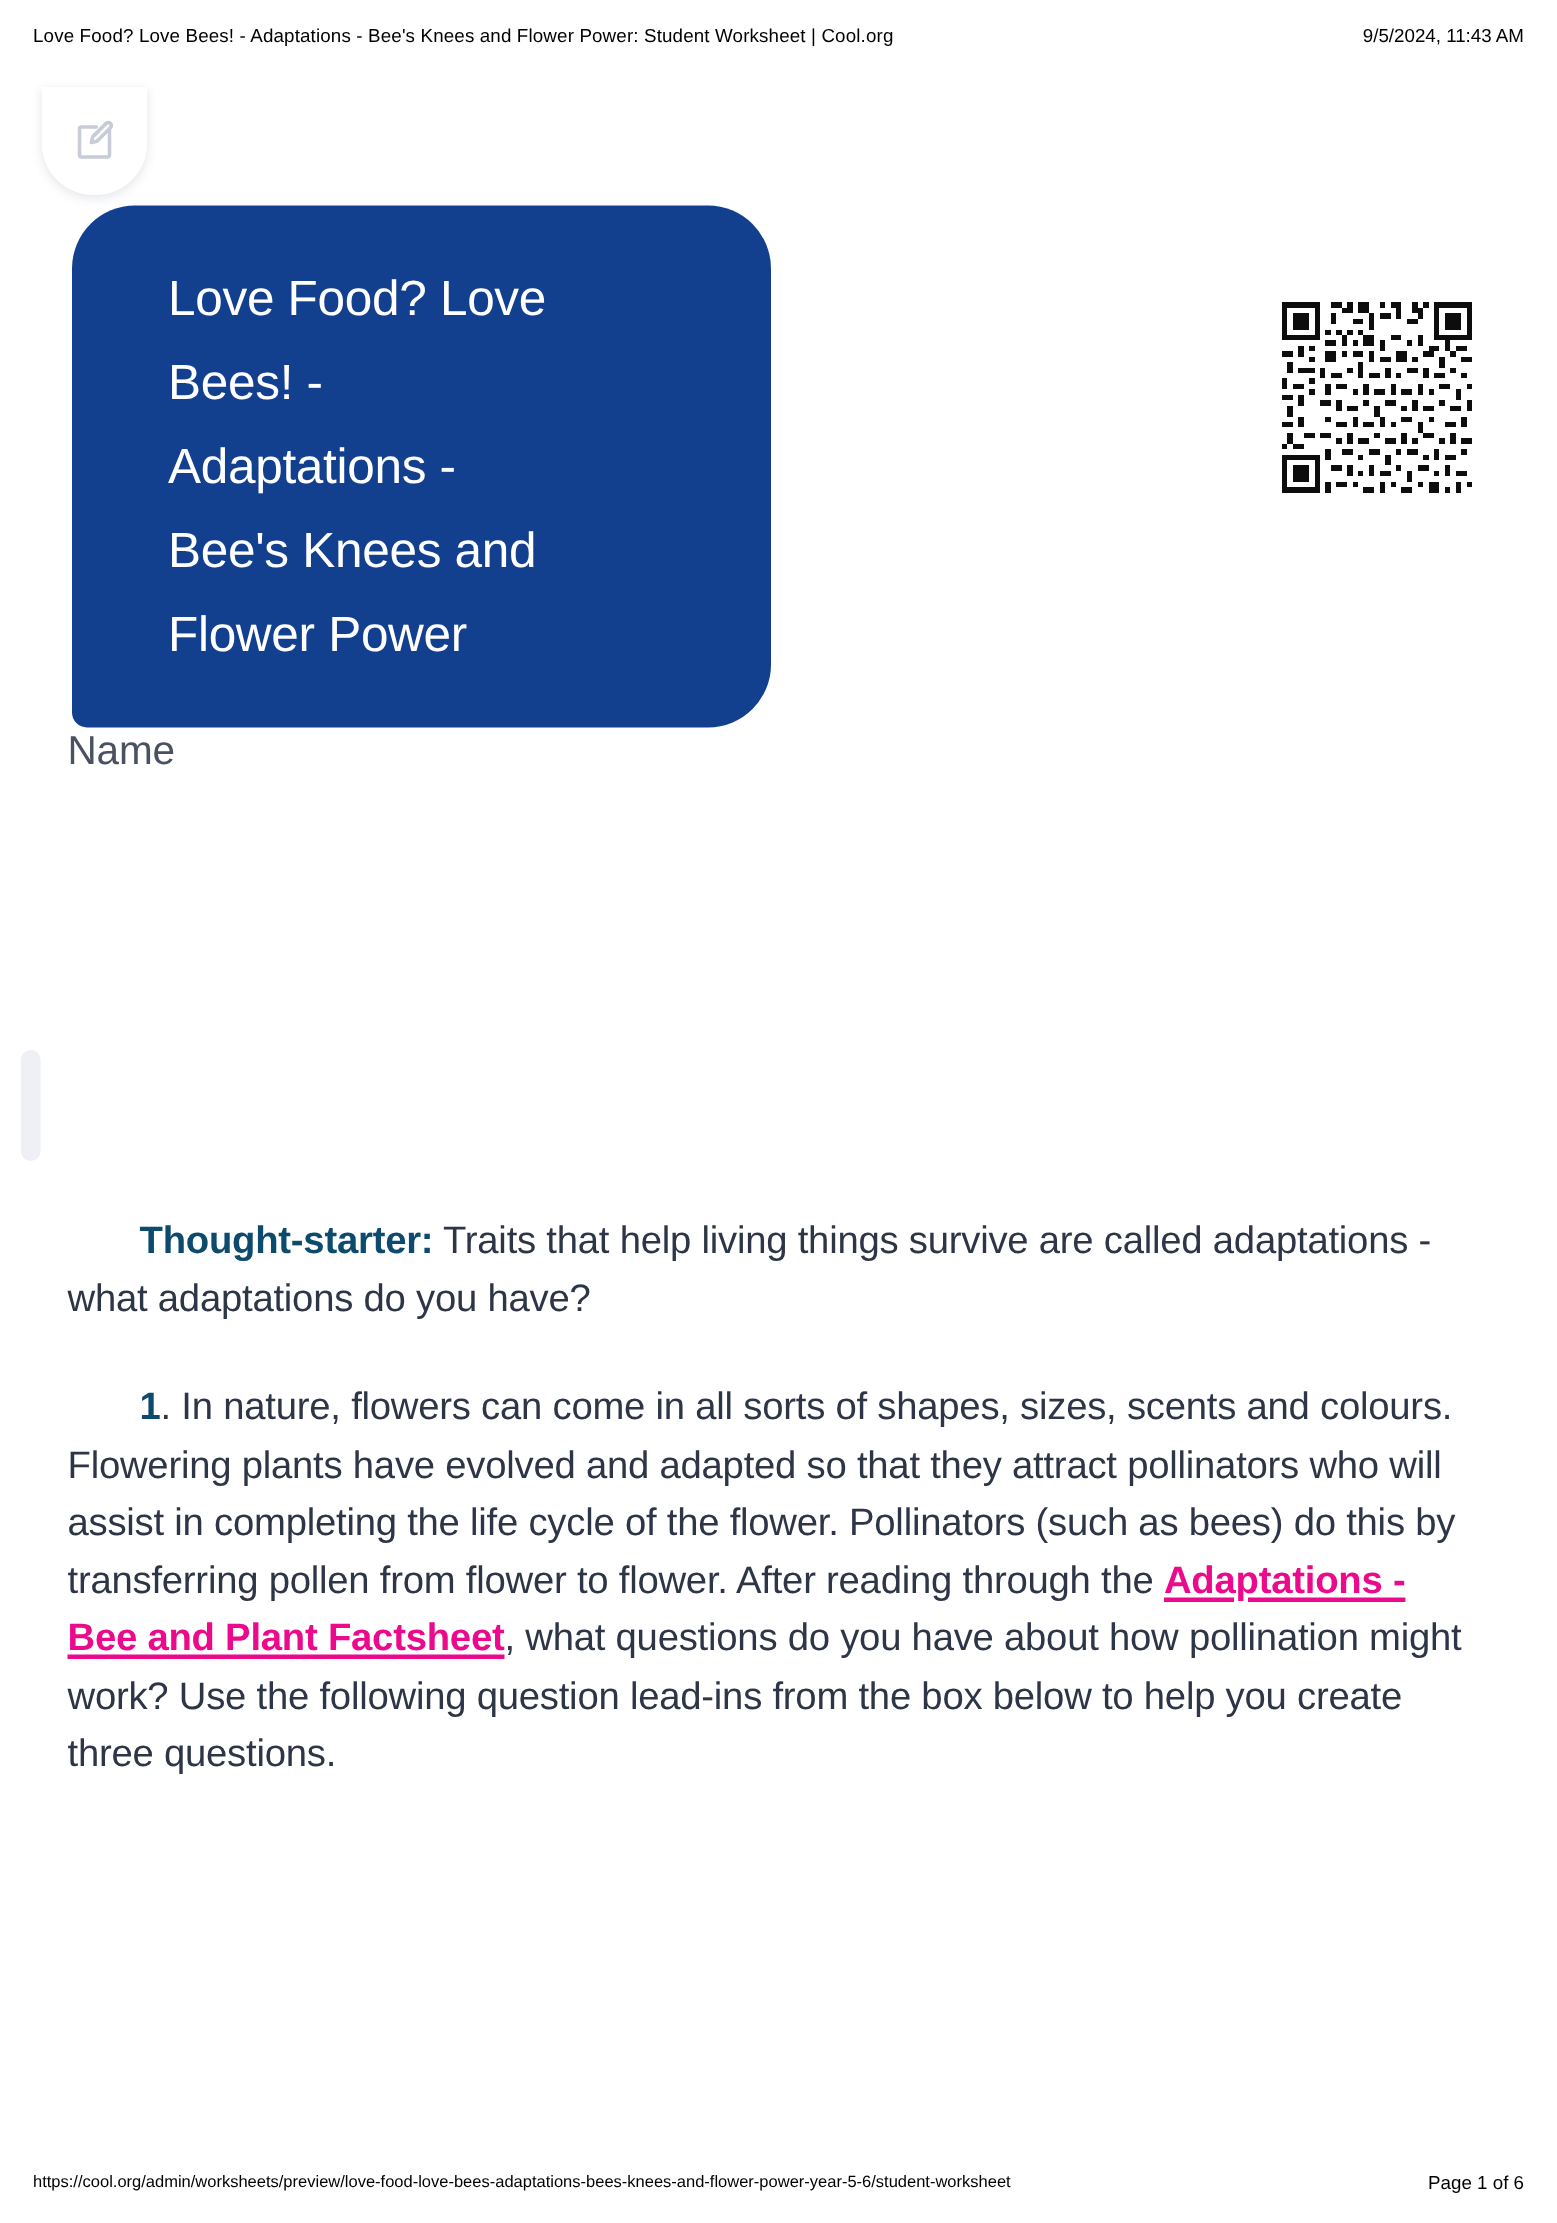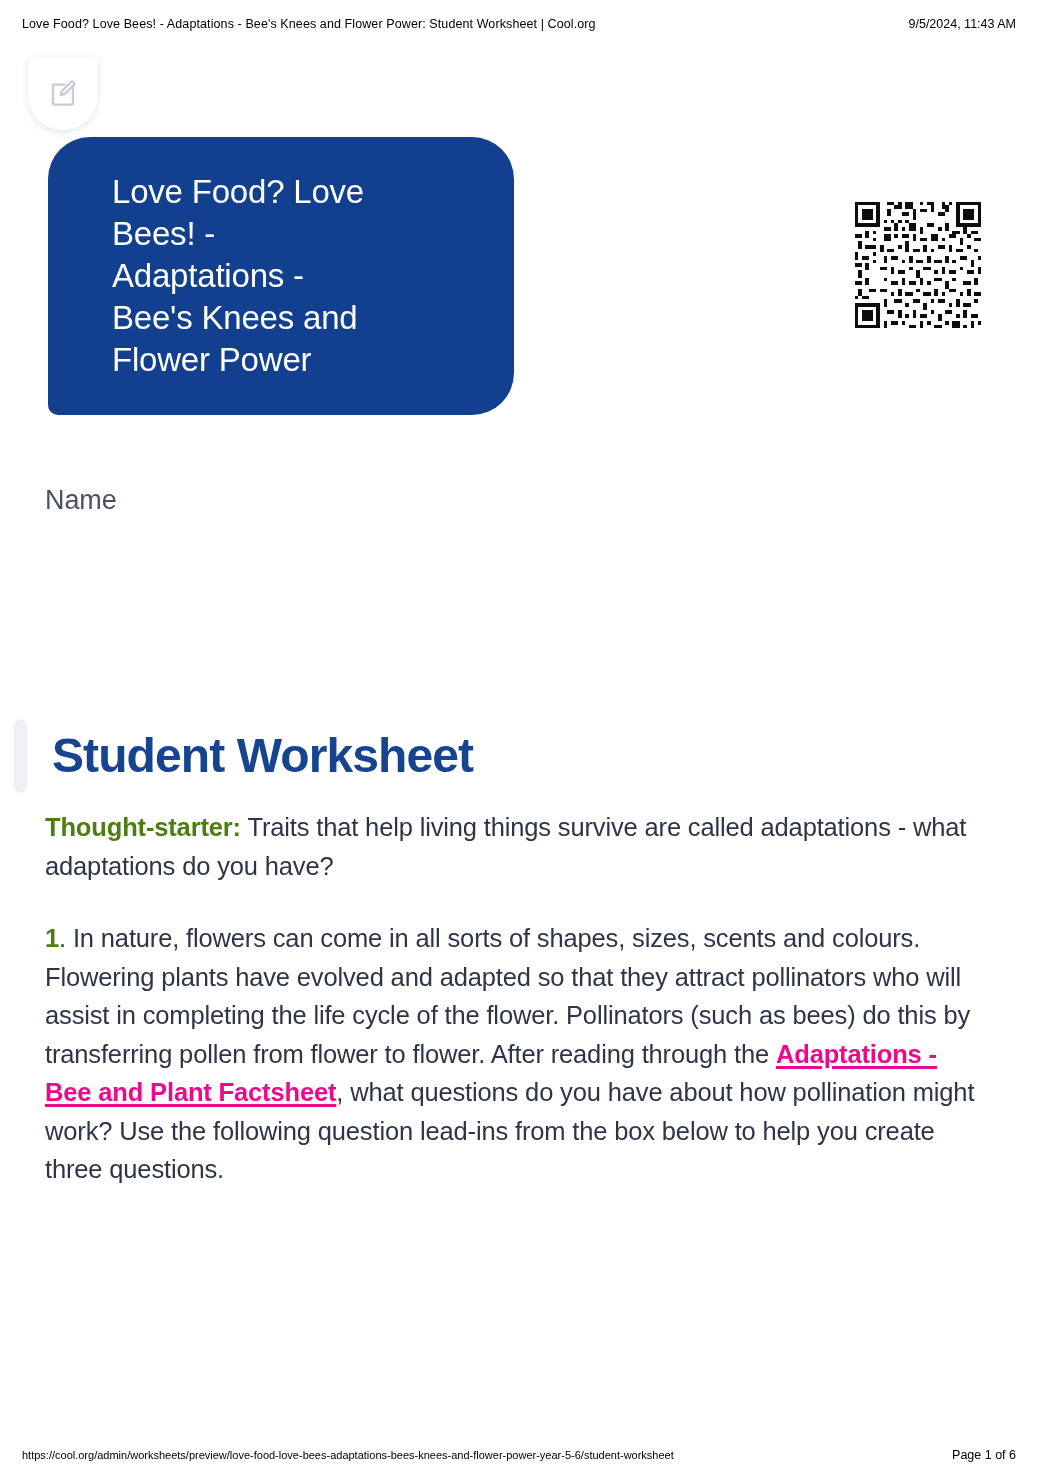--- a/index.html
+++ b/index.html
@@ -70,21 +70,21 @@
     background: #12408f;
     border-radius: 42px 42px 42px 10px;
     box-sizing: border-box;
     padding: 34px 40px 34px 64px;
     display: flex;
     align-items: flex-start;
   }
   .title-card-text {
     color: #ffffff;
     font-size: 33px;
-    line-height: 42px;
+    line-height: 56px;
     font-weight: 400;
     letter-spacing: -0.2px;
     white-space: pre-line;
   }
 
   
   .qr-wrap {
     position: absolute;
     left: 851px;
     top: 198px;
@@ -142,21 +142,21 @@
     width: 940px;
   }
   .para {
     font-size: 25.5px;
     line-height: 38.5px;
     color: #2d3546;
     margin: 0 0 34px 0;
     letter-spacing: -0.15px;
   }
   .para:last-child { margin-bottom: 0; }
-  .para b { font-weight: 700; color: #4d7c0f; }
+  .para b { font-weight: 700; color: #0c4a6e; margin-left: 48px; }
   .inline-link {
     color: #ec0a8c;
     font-weight: 700;
     text-decoration: underline;
     text-decoration-thickness: 2.5px;
     text-underline-offset: 3px;
     cursor: pointer;
   }
 
   
@@ -390,21 +390,20 @@
     </g>
   </svg>
 </div>
 
 <div class="fields-row">
   <div class="field-label field-name">Name</div>
 </div>
 
 <div class="section-heading-row">
   <div class="heading-bar"></div>
-  <h1 class="section-heading">Student Worksheet</h1>
 </div>
 
 <div class="content">
 
   <p class="para">
     <b>Thought-starter:</b><span> Traits that help living things survive are called adaptations - what adaptations do you have?</span>
   </p>
 
   <p class="para">
     <b>1</b><span>. In nature, flowers can come in all sorts of shapes, sizes, scents and colours. Flowering plants have evolved and adapted so that they attract pollinators who will assist in completing the life cycle of the flower. Pollinators (such as bees) do this by transferring pollen from flower to flower. After reading through the </span><a class="inline-link">Adaptations - Bee and Plant Factsheet</a><span>, what questions do you have about how pollination might work? Use the following question lead-ins from the box below to help you create three questions.</span>

